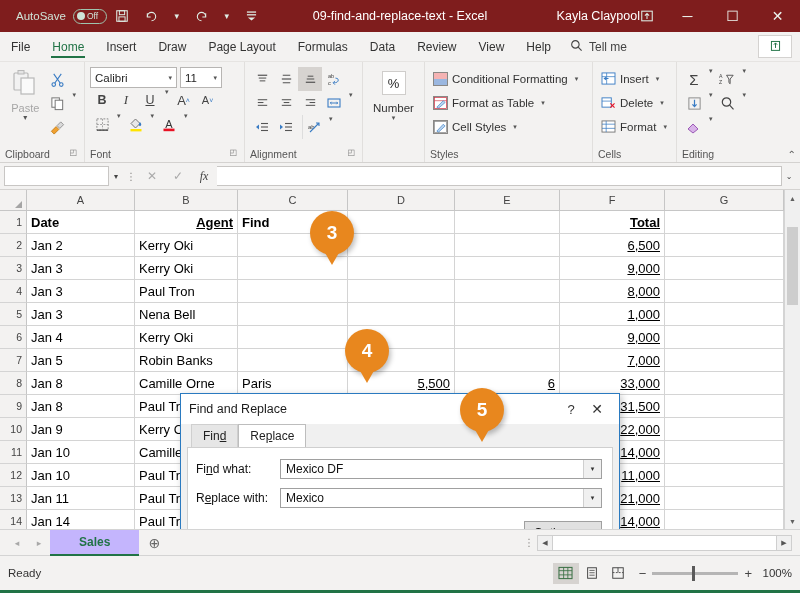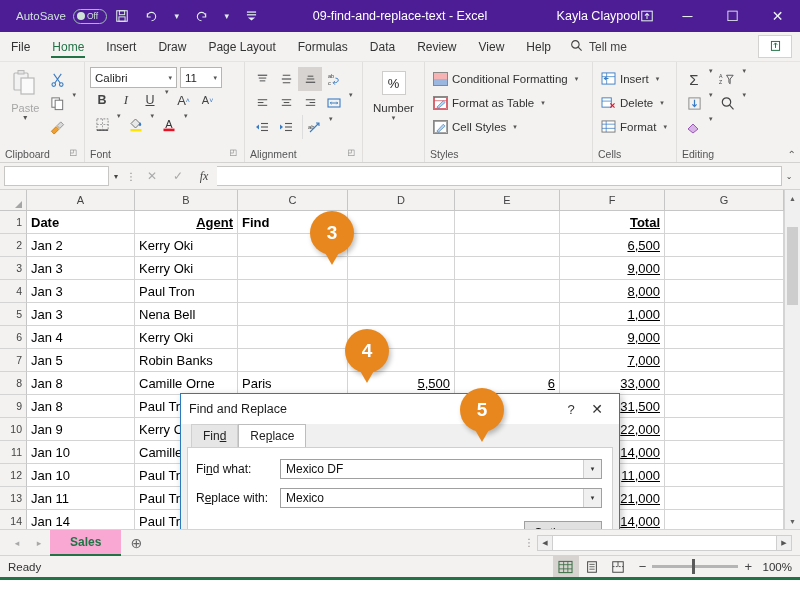--- a/index.html
+++ b/index.html
@@ -7,21 +7,21 @@
   body {
     font-family: "Liberation Sans", sans-serif;
     font-size: 12px;
     color: #262626;
     background: #fff;
     -webkit-font-smoothing: antialiased;
   }
 
   
   .titlebar {
-    height: 32px; background: #4c1d95; display: flex;
+    height: 32px; background: #7f1d1d; display: flex;
     align-items: center; color: #fff; position: relative;
   }
   .tb-autosave { margin-left: 16px; font-size: 11.5px; color: #cfe3d7; }
   .tb-toggle {
     width: 34px; height: 15px; border-radius: 8px; border: 1px solid #9ec3ad;
     margin-left: 7px; display: flex; align-items: center; position: relative;
   }
   .tb-toggle .knob {
     width: 8px; height: 8px; border-radius: 50%; background: #cfe3d7; margin-left: 3px;
   }
@@ -252,43 +252,43 @@
     border-top: 14px solid #e8871e;
   }
 
   
   .sheetbar {
     height: 26px; background: #f3f2f1; display: flex; align-items: center;
     border-top: 1px solid #d4d4d4; padding-left: 6px;
   }
   .nav-arw { width: 22px; text-align: center; font-size: 9px; color: #a8a8a8; }
   .sheet-tab {
-    padding: 0 20px; height: 26px; display: flex; align-items: center;
-    background: #f9a8d4; font-size: 12px; font-weight: bold; color: #217346;
+    padding: 0 29px; height: 26px; display: flex; align-items: center;
+    background: #c4b5fd; font-size: 12px; font-weight: bold; color: #217346;
     border-bottom: 2px solid #217346;
   }
   .addsheet {
     width: 30px; text-align: center; font-size: 14px; color: #666;
   }
   .sb-spacer { flex: 1; }
   .sb-dots { width: 16px; text-align: center; color: #8a8886; font-size: 10px; }
   .hscroll {
     width: 255px; height: 16px; background: #f0f0f0; border: 1px solid #cfcfcf;
     display: flex; align-items: center; margin-right: 8px;
   }
   .hs-arw {
     width: 15px; text-align: center; font-size: 7px; color: #555;
     border-right: 1px solid #cfcfcf; height: 100%; line-height: 14px;
   }
   .hs-arw.rt { border-right: none; border-left: 1px solid #cfcfcf; }
   .hs-track { flex: 1; background: #fff; height: 100%; }
 
   
   .statusbar {
-    height: 22px; background: #f3f2f1; border-top: 1px solid #d4d4d4;
+    height: 35px; background: #f3f2f1; border-top: 1px solid #d4d4d4;
     display: flex; align-items: center; padding: 0 8px; font-size: 11.5px; color: #333;
   }
   .sb-grow { flex: 1; }
   .viewbtn {
     width: 26px; height: 21px; display: flex; align-items: center;
     justify-content: center; font-size: 13px; color: #444;
   }
   .viewbtn.on { background: #d6d3d0; }
   .zoomctl { display: flex; align-items: center; gap: 6px; margin-left: 8px; }
   .z-sign { font-size: 13px; color: #444; }

